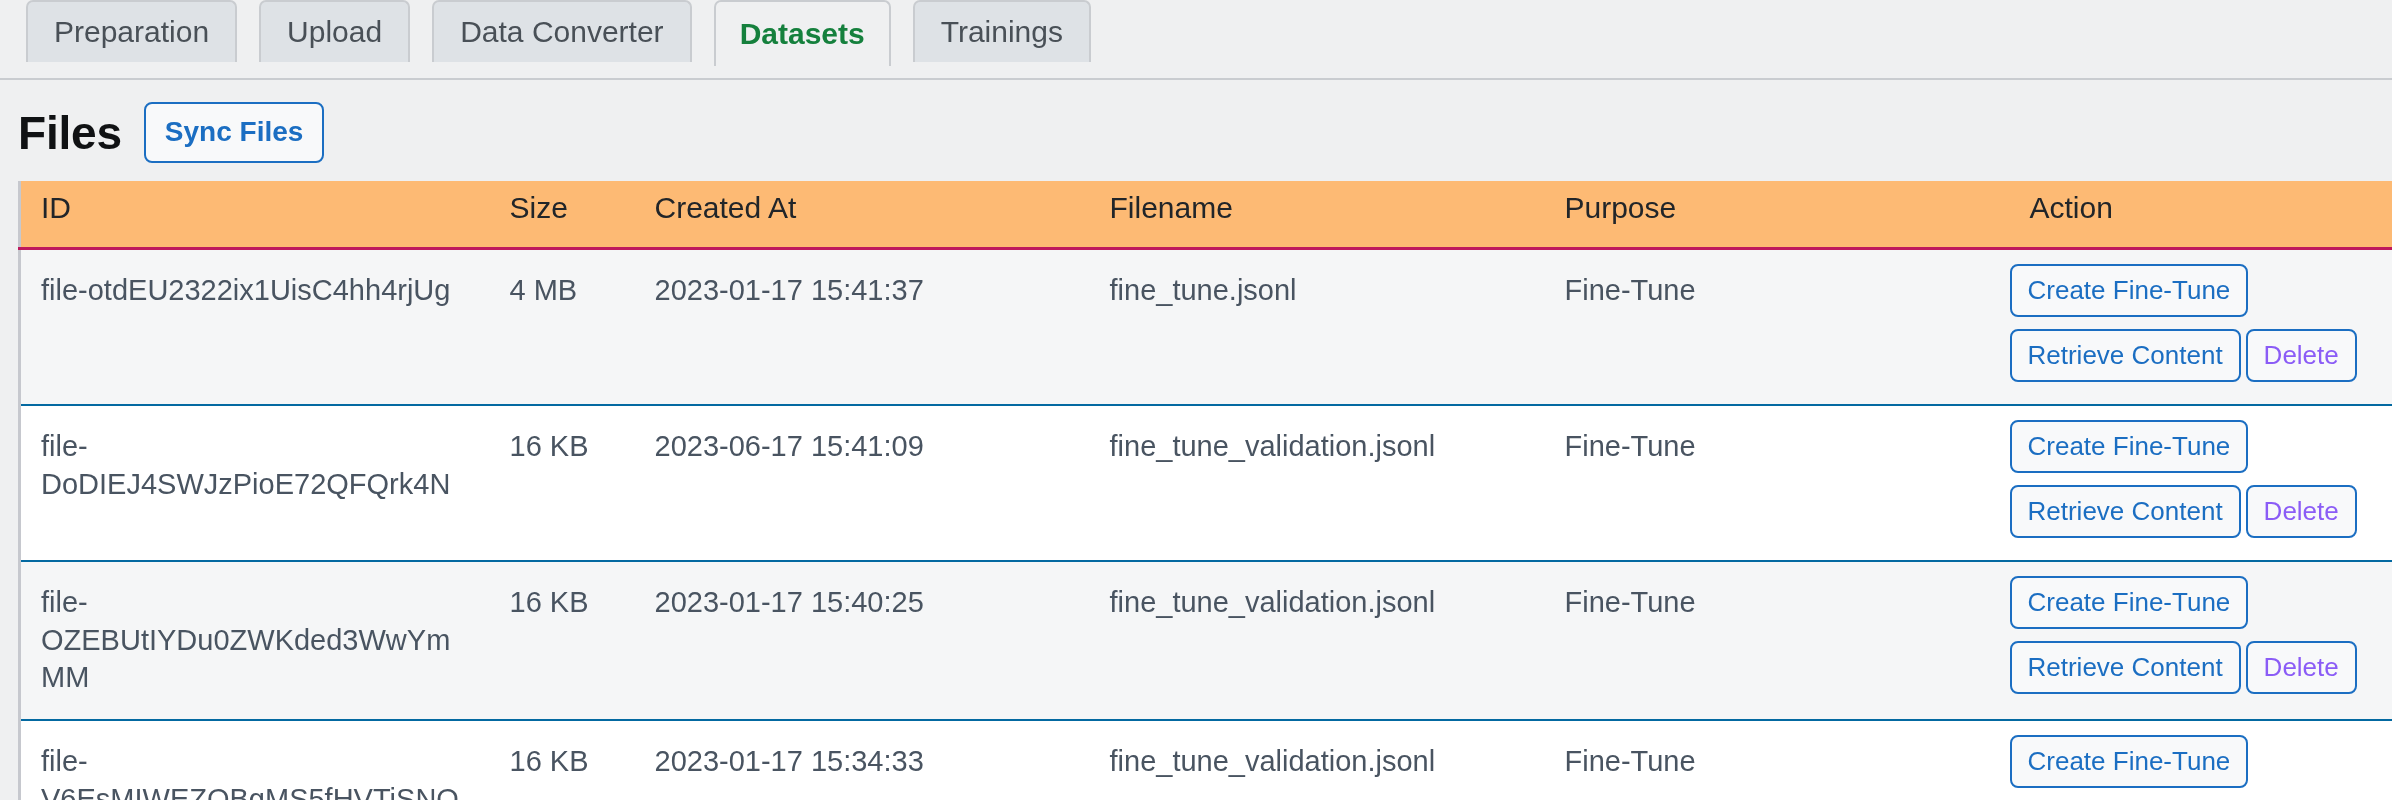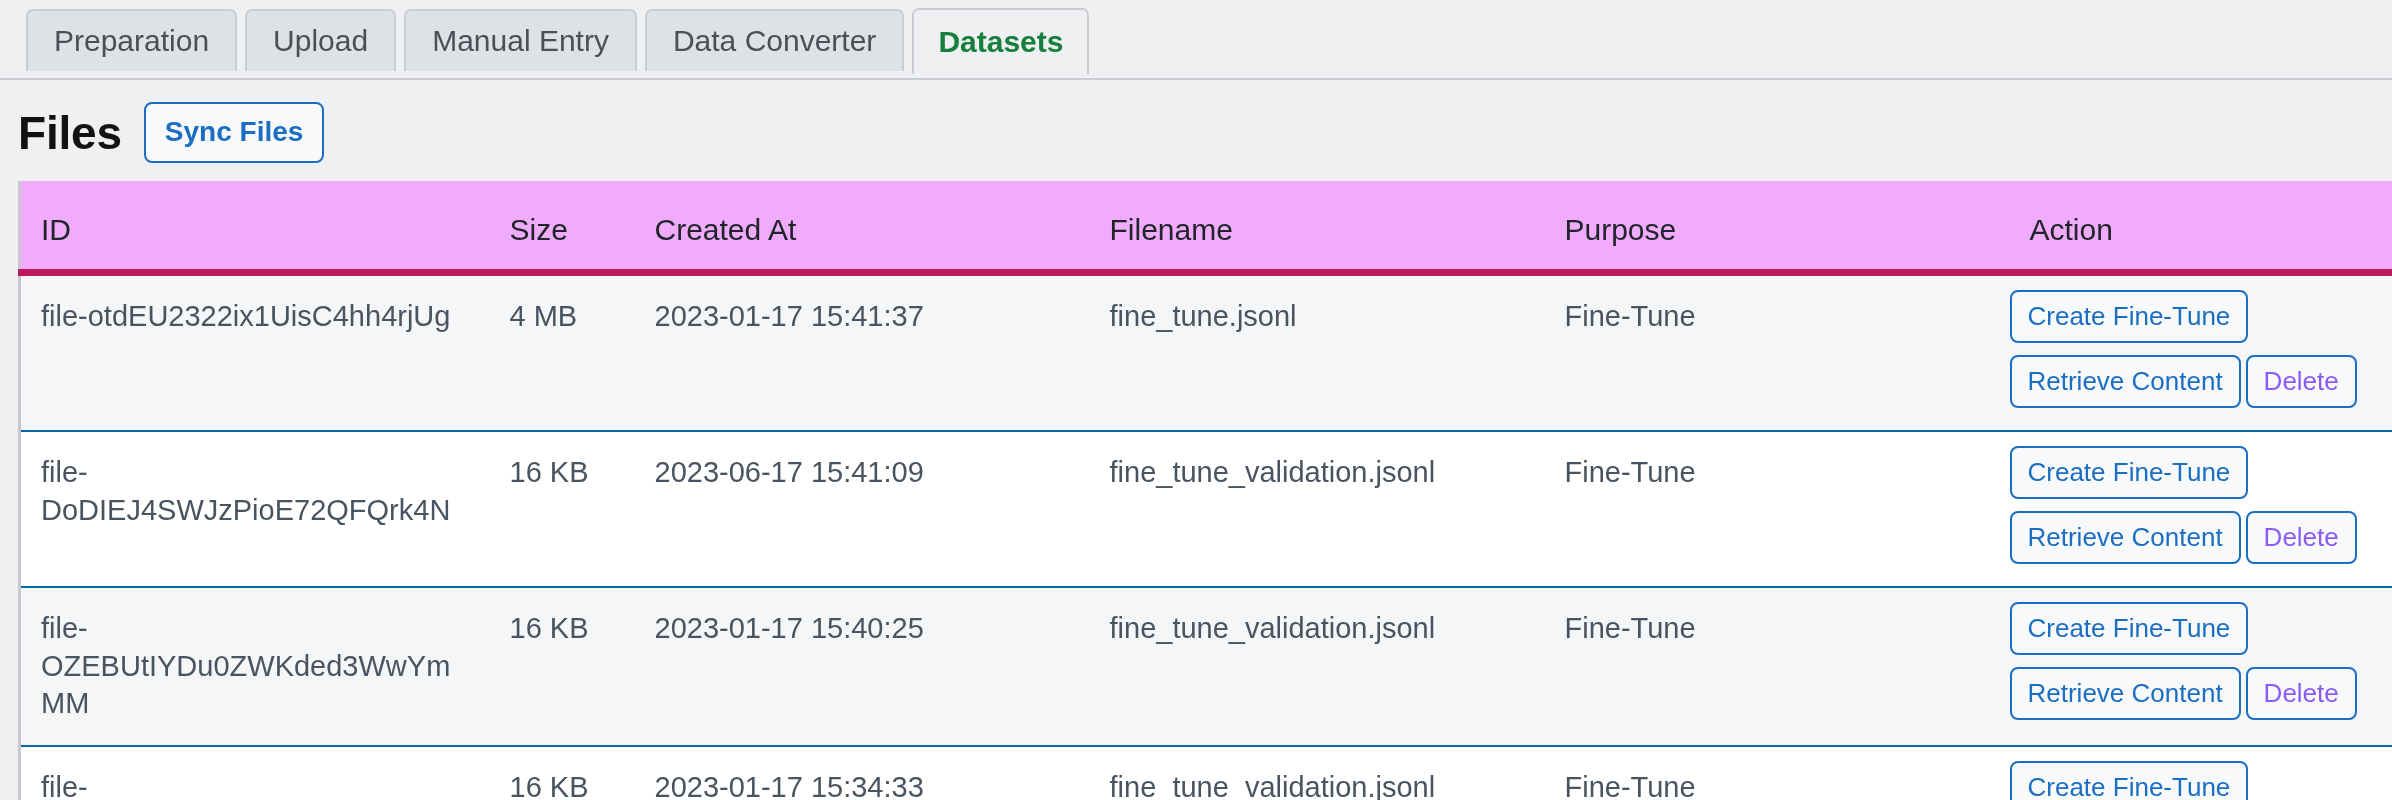--- a/index.html
+++ b/index.html
@@ -16,21 +16,22 @@
     -webkit-font-smoothing: antialiased;
   }
 
   
   .tabbar {
     position: relative;
     height: 80px;
     padding: 0 0 0 26px;
     box-sizing: border-box;
     display: flex;
-    align-items: center;
+    align-items: flex-start;
+    gap: 14px;
   }
   .tabbar::after {
     content: "";
     position: absolute;
     left: 0;
     right: 0;
     bottom: 0;
     height: 2px;
     background: #c9ccd0;
   }
@@ -104,23 +105,23 @@
     border-collapse: collapse;
     table-layout: fixed;
     background: #fff;
     border-left: 3px solid #c6c8ce;
   }
   thead th {
     font-size: 30px;
     font-weight: normal;
     color: #212529;
     text-align: left;
-    padding: 32px 0 22px 20px;
-    border-bottom: 7px solid #be185d;
-    background: #f0abfc;
+    padding: 10px 0 22px 20px;
+    border-bottom: 3px solid #be185d;
+    background: #fdba74;
     vertical-align: middle;
   }
   tbody td {
     font-size: 29px;
     color: #495461;
     padding: 22px 18px 22px 20px;
     vertical-align: top;
     border-bottom: 2px solid #0369a1;
     word-break: break-word;
     line-height: 1.3;
@@ -149,23 +150,23 @@
   }
   .btn-act.delete { color: #8b5cf6; margin-left: 5px; border-radius: 8px; }
   .cell-action { padding-top: 14px !important; padding-left: 0 !important; }
 </style>
 </head>
 <body>
 
 <div class="tabbar">
     <div class="tab">Preparation</div>
     <div class="tab">Upload</div>
-    <div class="tab">Manual Entry</div>
     <div class="tab">Data Converter</div>
     <div class="tab active">Datasets</div>
+    <div class="tab">Trainings</div>
   </div>
 
 <div class="files-row">
   <div class="files-title">Files</div>
   <button class="btn btn-sync">Sync Files</button>
 </div>
 
 <div class="table-wrap">
   <table>
     <colgroup>

